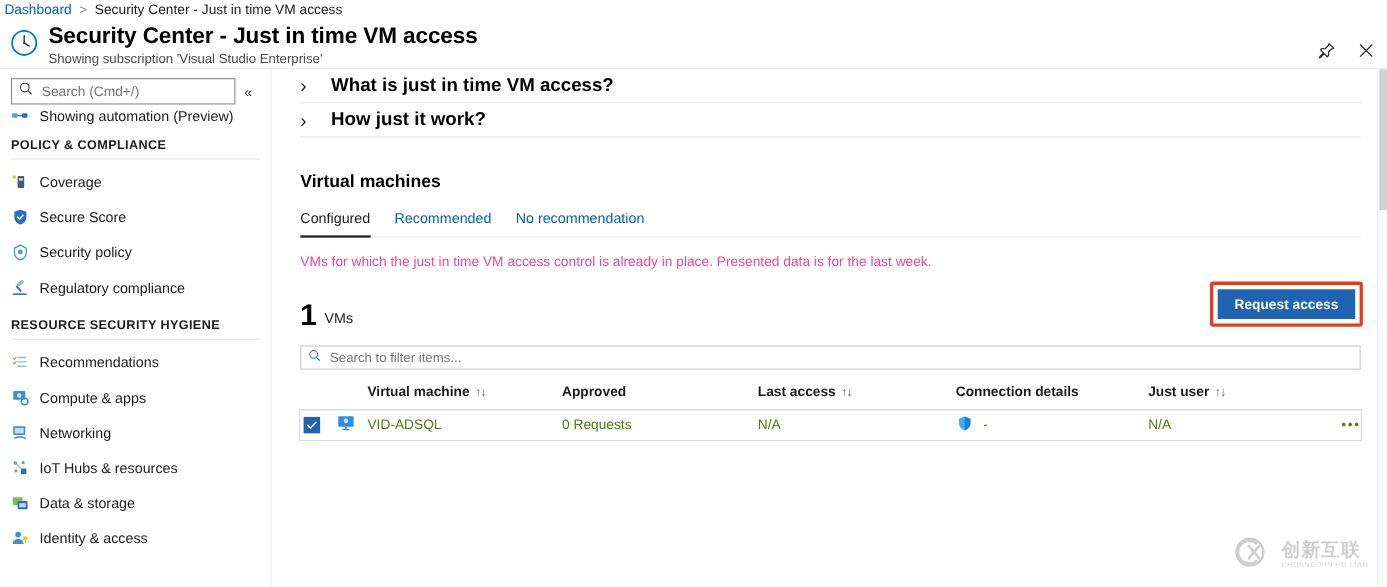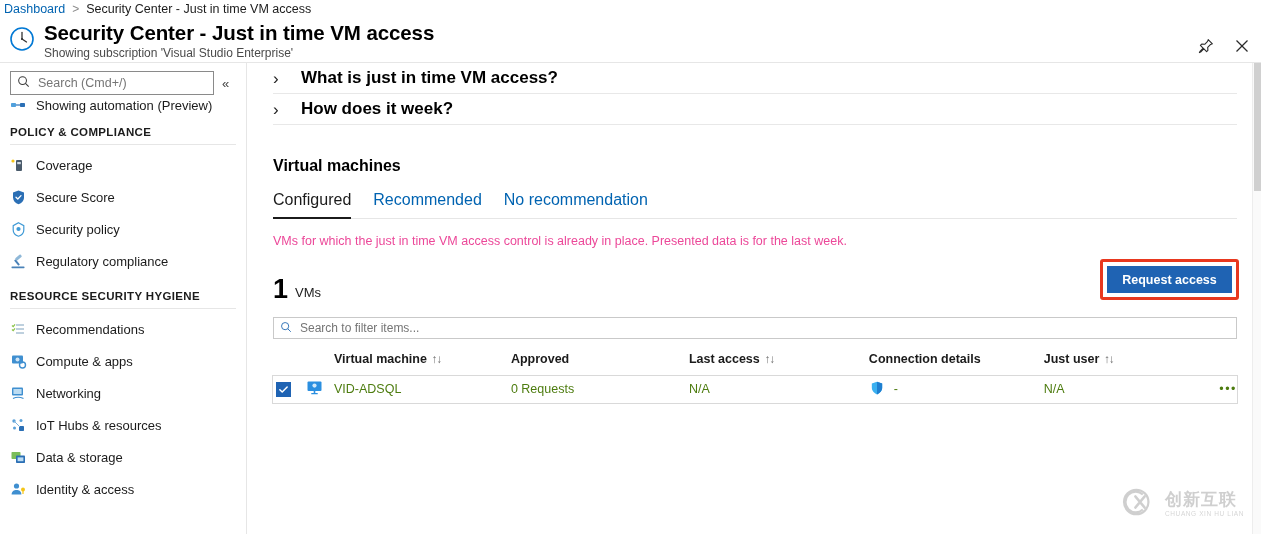--- a/index.html
+++ b/index.html
@@ -99,21 +99,21 @@
   .accordion-row .chev { width:28px; color:#1b1b1b; font-size:17px; line-height:1; font-weight:500;}
   .accordion-row .acc-title { font-size:17px; font-weight:700; color:#000; }
 
   .section-title {
     font-size:16px; font-weight:600; color:#000;
     margin-top:32px;
   }
 
   .tabs { display:flex; gap:22px; margin-top:16px; position:relative; }
   .tab {
-    font-size:16px; padding-bottom:8px; cursor:pointer; color:#0063b1;
+    font-size:13px; padding-bottom:8px; cursor:pointer; color:#0063b1;
   }
   .tab.active { color:#1b1b1b; font-weight:400; border-bottom:2px solid #1b1b1b; }
   .tabs-rule { height:1px; background:#e6e6e6; margin-top:-1px; }
 
   .desc { font-size:12.5px; color:#ec4899; margin-top:15px; }
 
   .count-row { display:flex; align-items:flex-end; margin-top:15px; position:relative; height:40px; }
   .count-num { font-size:27px; font-weight:600; color:#000; line-height:28px; }
   .count-lbl { font-size:13px; color:#1b1b1b; margin-left:7px; padding-bottom:3px; }
 
@@ -385,21 +385,21 @@
   <div class="main">
     <div class="main-inner">
 
       <div class="accordion-row">
         <span class="chev">›</span>
         <span class="acc-title">What is just in time VM access?</span>
       </div>
 
       <div class="accordion-row">
         <span class="chev">›</span>
-        <span class="acc-title">How does it week?</span>
+        <span class="acc-title">How just it work?</span>
       </div>
 
       <div class="section-title">Virtual machines</div>
 
       <div class="tabs">
         <div class="tab active">Configured</div>
         <div class="tab">Recommended</div>
         <div class="tab">No recommendation</div>
       </div>
       <div class="tabs-rule"></div>

